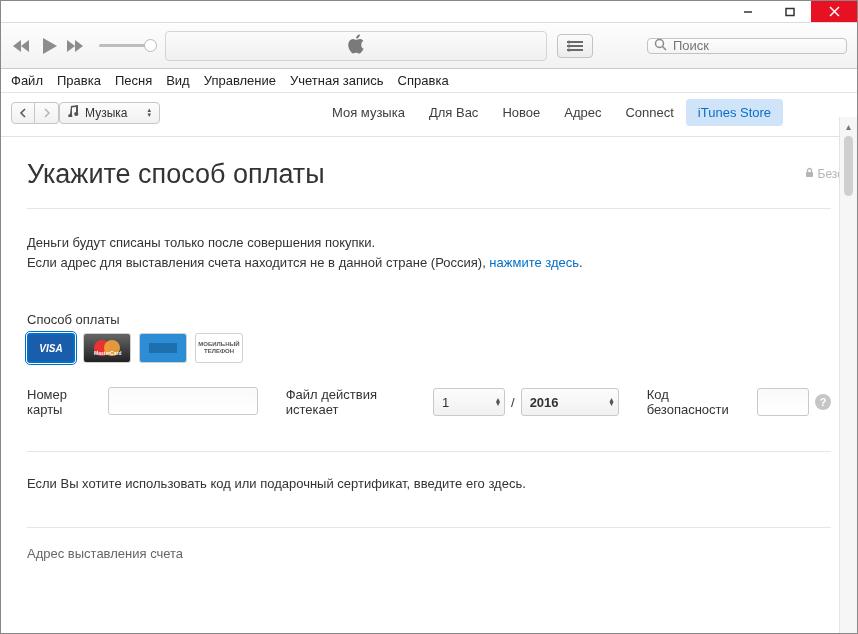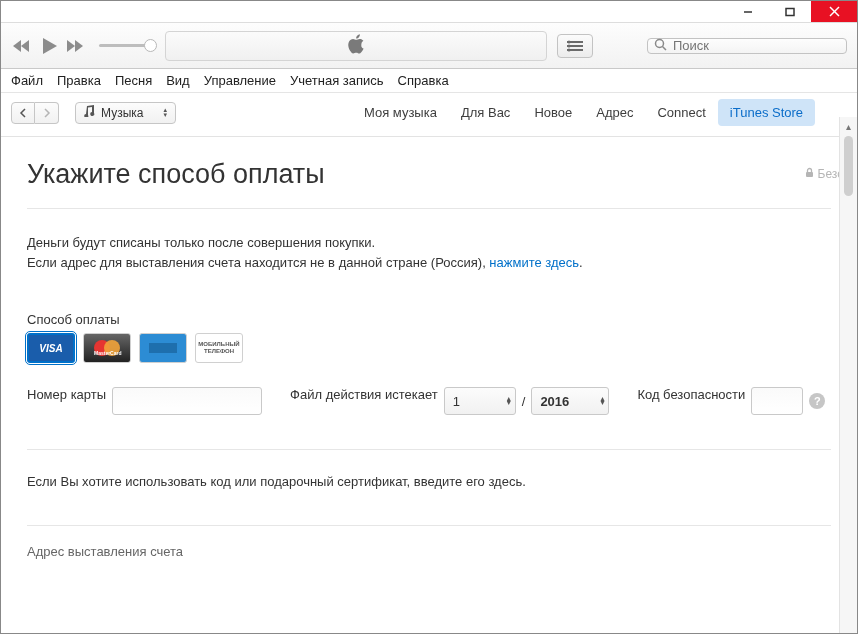--- a/index.html
+++ b/index.html
@@ -69,21 +69,21 @@
   }
   .search-wrap input { border:none; background:transparent; outline:none; font-size:13px; color:#666; width:100%; }
   
   .menubar {
     display:flex; gap:14px; padding: 4px 10px; font-size:13px; color:#222;
     border-bottom: 1px solid #e5e5e5; background:#fff;
   }
   
   .subnav {
     display:flex; align-items:center; padding:6px 18px 10px 10px;
-    border-bottom: 1px solid #e3e3e3; gap: 16px; background:#fff;
+    border-bottom: 1px solid #e3e3e3; gap: 0; background:#fff;
   }
   .navseg { display:flex; }
   .seg-btn {
     width:24px; height:22px; border:1px solid #c6c6c6; background:linear-gradient(#fcfcfc,#f1f1f1);
     display:flex; align-items:center; justify-content:center; color:#555;
   }
   .seg-btn:first-child { border-radius:4px 0 0 4px; }
   .seg-btn:last-child { border-radius:0 4px 4px 0; border-left:none;}
   .lib-dd {
     height:22px; border:1px solid #c6c6c6; border-radius:4px;
@@ -307,21 +307,21 @@
       <input type="text" class="txtin w-card" style="">
     </div>
     <div class="field">
       <label>Файл действия истекает</label>
       <div class="sel-wrap">
         <div class="sel" style="width:72px">
           <span>1</span>
           <span class="spin">▴<br>▾</span>
         </div>
         <span>/</span>
-        <div class="sel" style="width:78px">
+        <div class="sel" style="width:98px">
           <span style="font-weight:bold">2016</span>
           <span class="spin">▴<br>▾</span>
         </div>
       </div>
     </div>
     <div class="field">
       <label>Код безопасности</label>
       <div style="display:flex;align-items:center">
         <input type="text" class="txtin w-sec" style="">
         <span class="help-circ">?</span>

